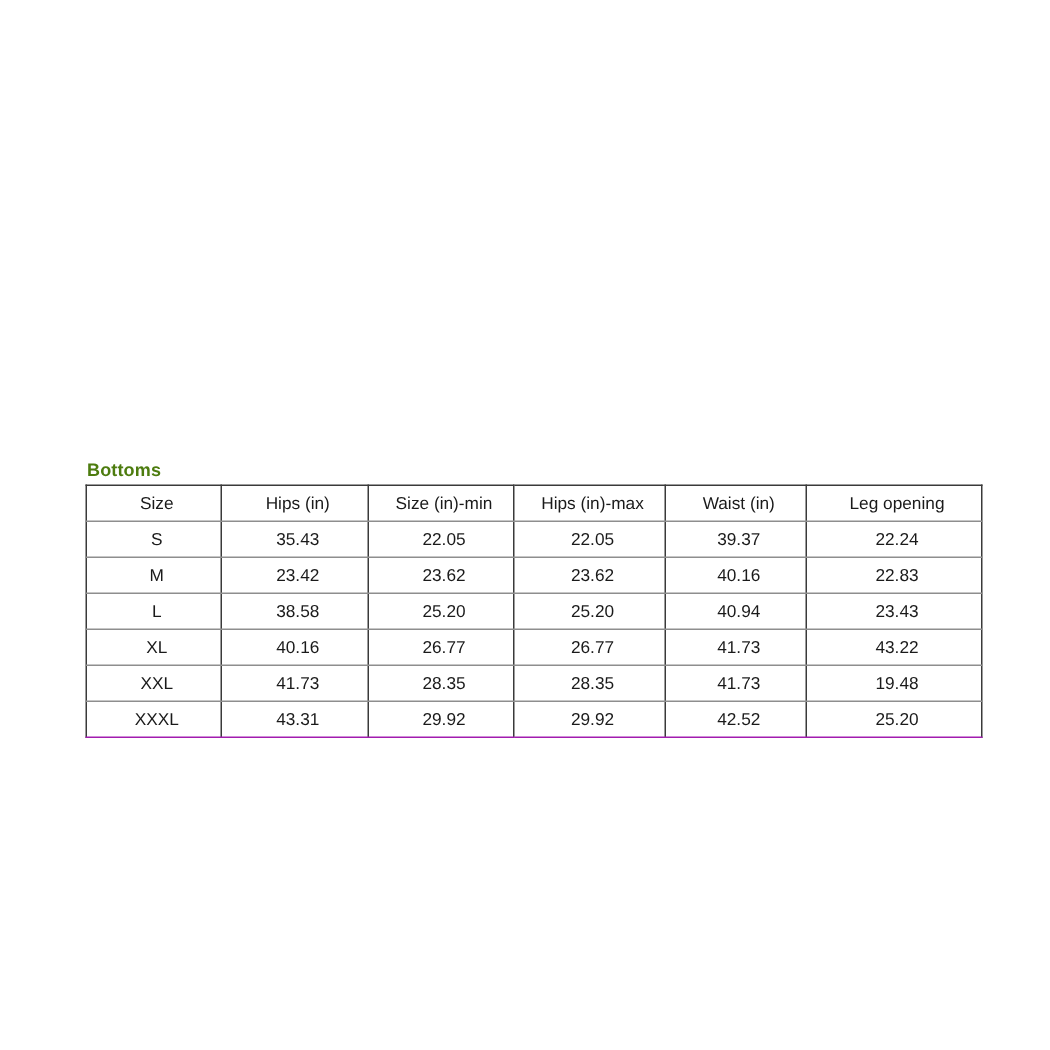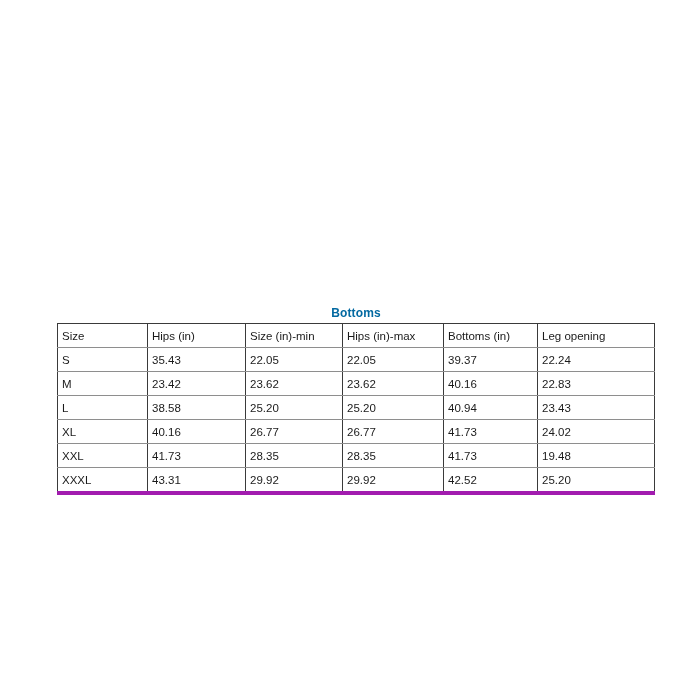--- a/index.html
+++ b/index.html
@@ -24,57 +24,56 @@
     left: 57px;
     top: 306px;
     width: 597px;
   }
 
   #chart-caption {
     font-size: 12px;
     font-weight: bold;
     line-height: 14px;
     letter-spacing: 0.1px;
-    color: #0369a1;
+    color: #4d7c0f;
     margin: 0 0 3px 1px;
     white-space: nowrap;
-    text-align: center;
   }
 
   table.size-table {
     border-collapse: collapse;
     table-layout: fixed;
     width: 597px;
     font-size: 11.5px;
     line-height: 12px;
     color: #1a1a1a;
   }
 
   table.size-table td,
   table.size-table th {
     border-top: 1px solid #8e8e8e;
     border-bottom: 1px solid #8e8e8e;
     border-left: 1px solid #3a3a3a;
     border-right: 1px solid #3a3a3a;
     height: 23px;
     padding: 0 0 0 4px;
-    text-align: left;
+    text-align: center;
     vertical-align: middle;
     font-weight: normal;
     white-space: nowrap;
     overflow: hidden;
     background: #ffffff;
   }
 
   
   table.size-table tr:first-child td {
     border-top: 1px solid #3a3a3a;
   }
   table.size-table tr:last-child td {
-    border-bottom: 4px solid #a21caf;
+    border-bottom: 1px solid #a21caf;
   }
 
   
   col.c-size    { width: 90px;  }
   col.c-hips    { width: 98px;  }
   col.c-wmin    { width: 97px;  }
   col.c-wmax    { width: 101px; }
   col.c-length  { width: 94px;  }
   col.c-leg     { width: 117px; }
 </style>
@@ -93,21 +92,21 @@
       <col class="c-wmax">
       <col class="c-length">
       <col class="c-leg">
     </colgroup>
     <tbody>
       <tr>
         <td>Size</td>
         <td>Hips (in)</td>
         <td>Size (in)-min</td>
         <td>Hips (in)-max</td>
-        <td>Bottoms (in)</td>
+        <td>Waist (in)</td>
         <td>Leg opening</td>
       </tr>
 
       <tr>
         <td>S</td>
         <td>35.43</td>
         <td>22.05</td>
         <td>22.05</td>
         <td>39.37</td>
         <td>22.24</td>
@@ -130,21 +129,21 @@
         <td>40.94</td>
         <td>23.43</td>
       </tr>
 
       <tr>
         <td>XL</td>
         <td>40.16</td>
         <td>26.77</td>
         <td>26.77</td>
         <td>41.73</td>
-        <td>24.02</td>
+        <td>43.22</td>
       </tr>
 
       <tr>
         <td>XXL</td>
         <td>41.73</td>
         <td>28.35</td>
         <td>28.35</td>
         <td>41.73</td>
         <td>19.48</td>
       </tr>

